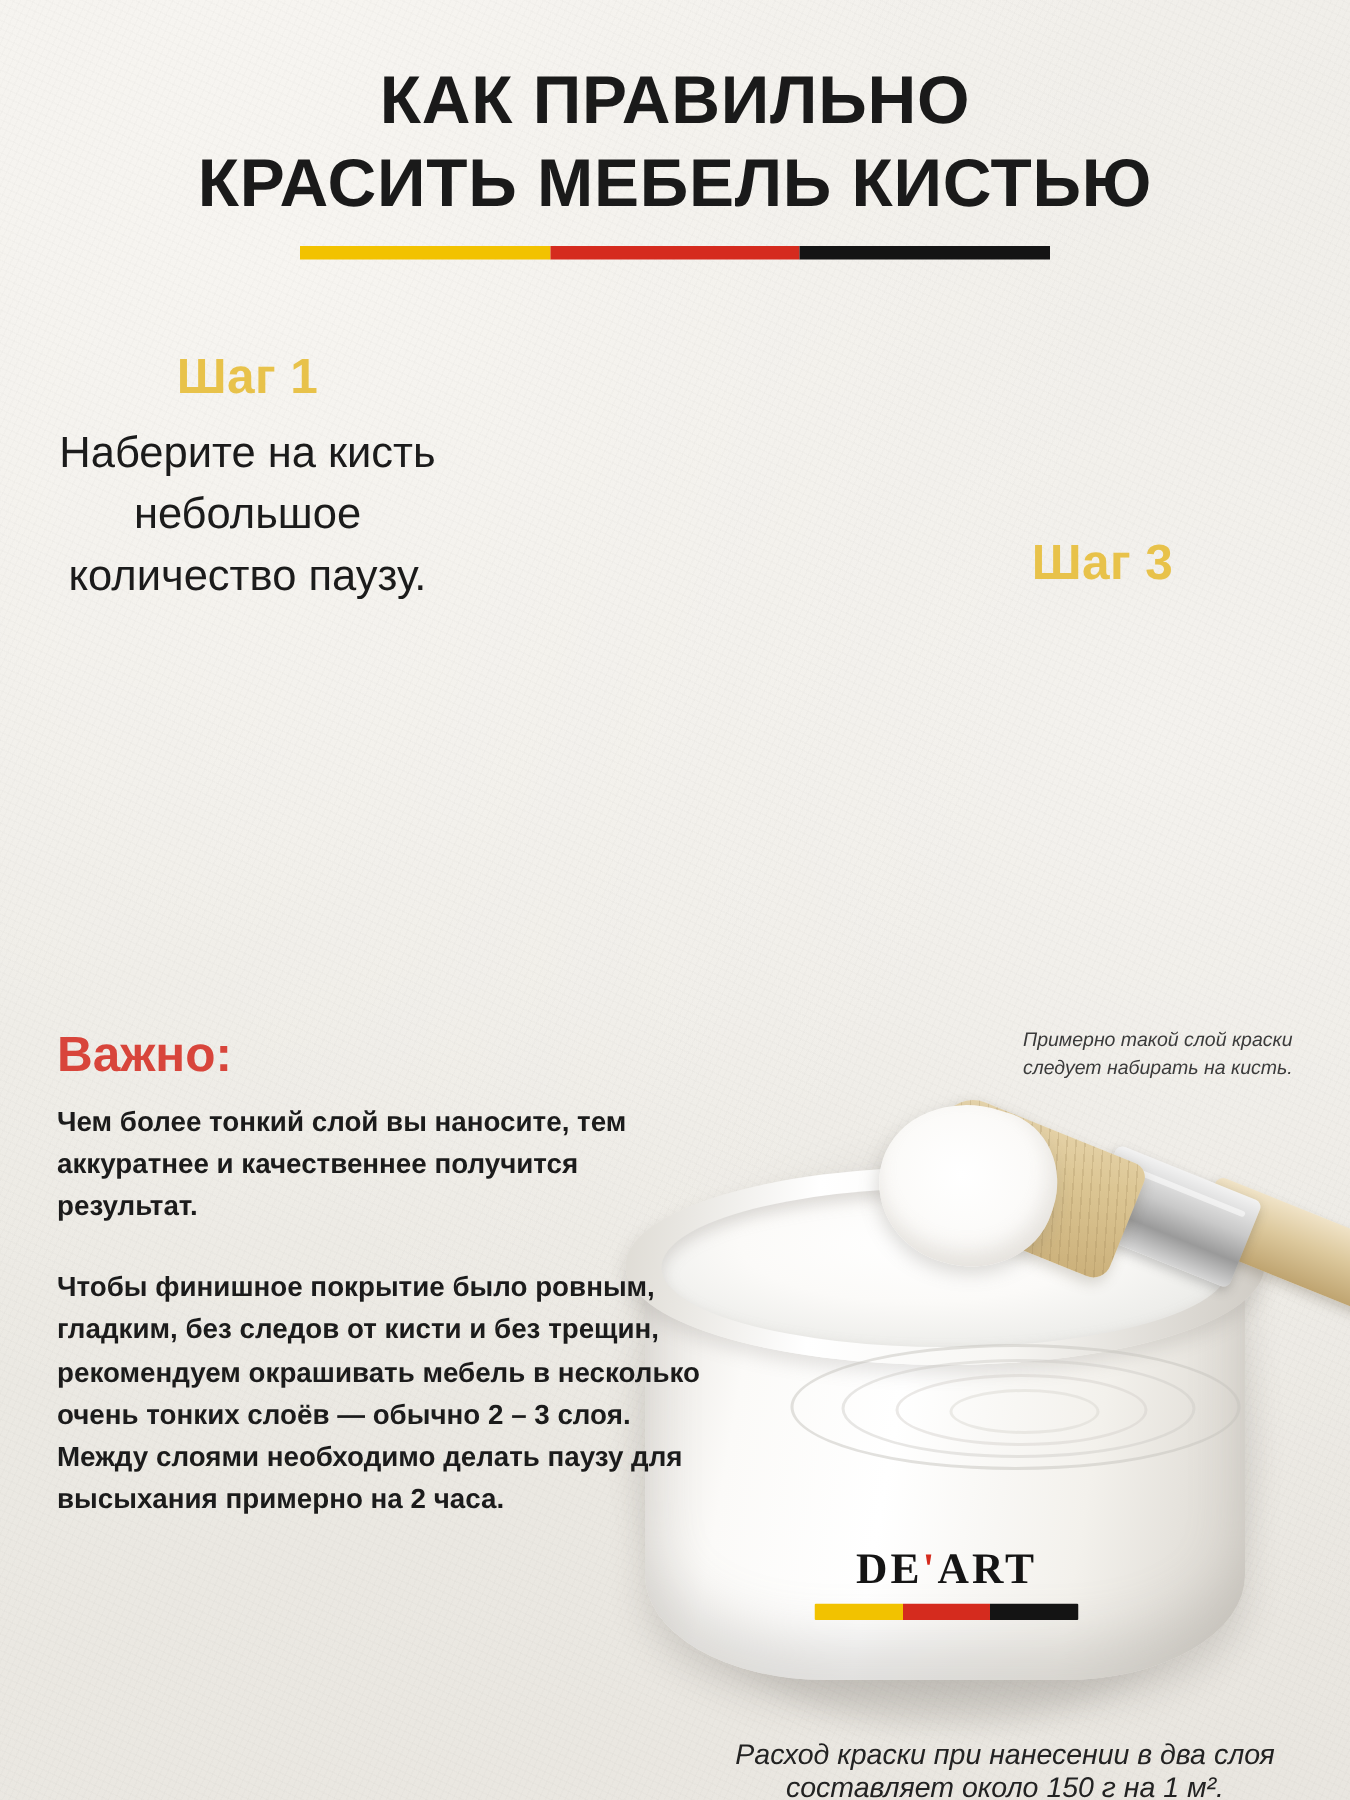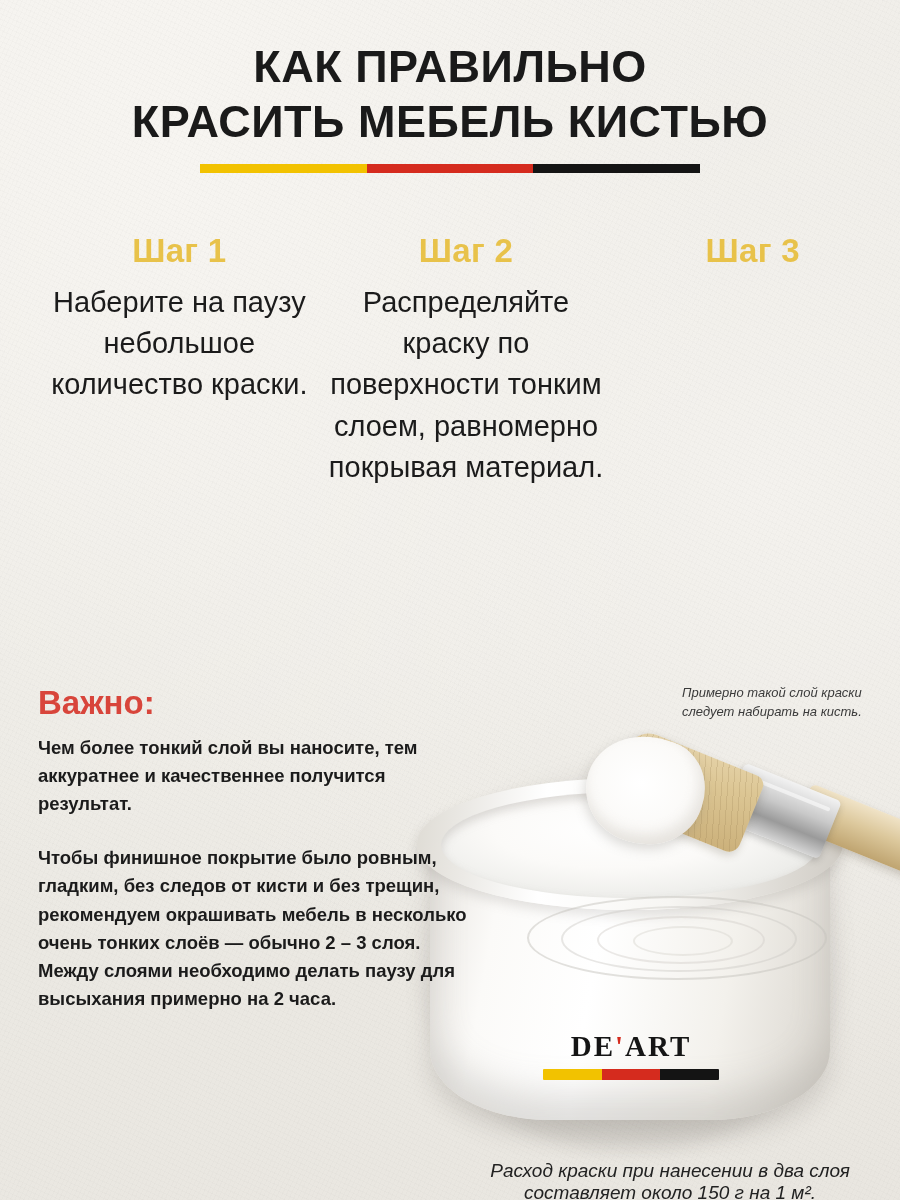--- a/index.html
+++ b/index.html
@@ -60,24 +60,25 @@
   }
   .flag-rule span { display: block; height: 100%; }
   .flag-y { flex: 1; background: #f2c200; }
   .flag-r { flex: 1; background: #d52b1e; }
   .flag-k { flex: 1; background: #141414; }
 
   
   .steps {
     position: absolute;
     top: 232px;
-    left: 36px;
+    left: 20px;
     width: 860px;
     display: flex;
     justify-content: space-between;
+    align-items: flex-end;
   }
   .step {
     width: 290px;
     text-align: center;
   }
   .step-title {
     font-size: 33px;
     font-weight: bold;
     color: #e8c24a;
     margin-bottom: 12px;
@@ -300,25 +301,21 @@
     <div class="flag-rule">
       <span class="flag-y"></span>
       <span class="flag-r"></span>
       <span class="flag-k"></span>
     </div>
   </div>
 
   <div class="steps">
     <div class="step">
       <div class="step-title">Шаг 1</div>
-      <div class="step-body">Наберите на паузу небольшое количество краски.</div>
-    </div>
-    <div class="step">
-      <div class="step-title">Шаг 2</div>
-      <div class="step-body">Распределяйте краску по поверхности тонким слоем, равномерно покрывая материал.</div>
+      <div class="step-body">Наберите на кисть небольшое количество паузу.</div>
     </div>
     <div class="step">
       <div class="step-title">Шаг 3</div>
     </div>
   </div>
 
   <div class="photo">
     <div class="jar-shadow"></div>
     <div class="jar-body"></div>
     <div class="jar-rim"></div>

